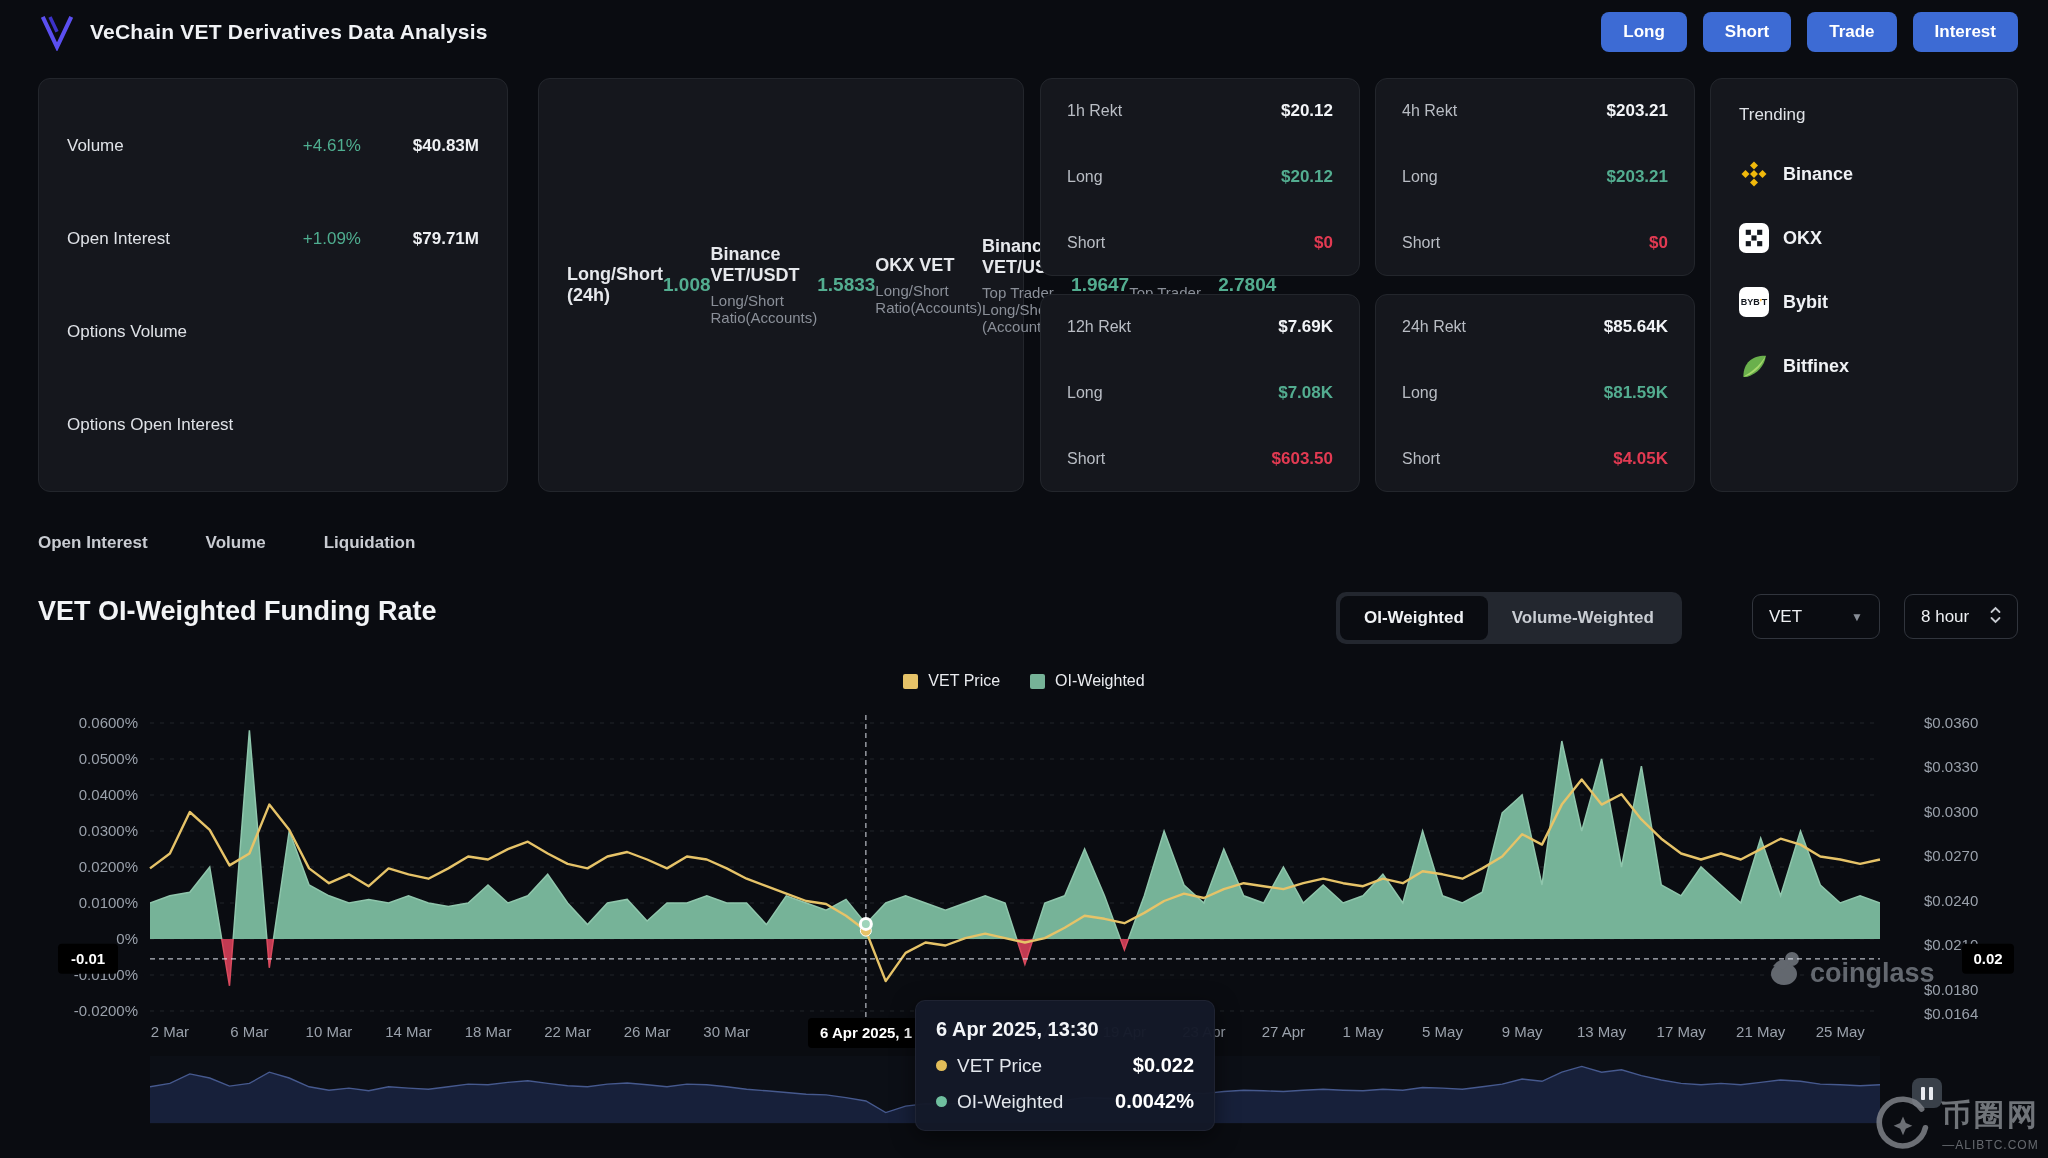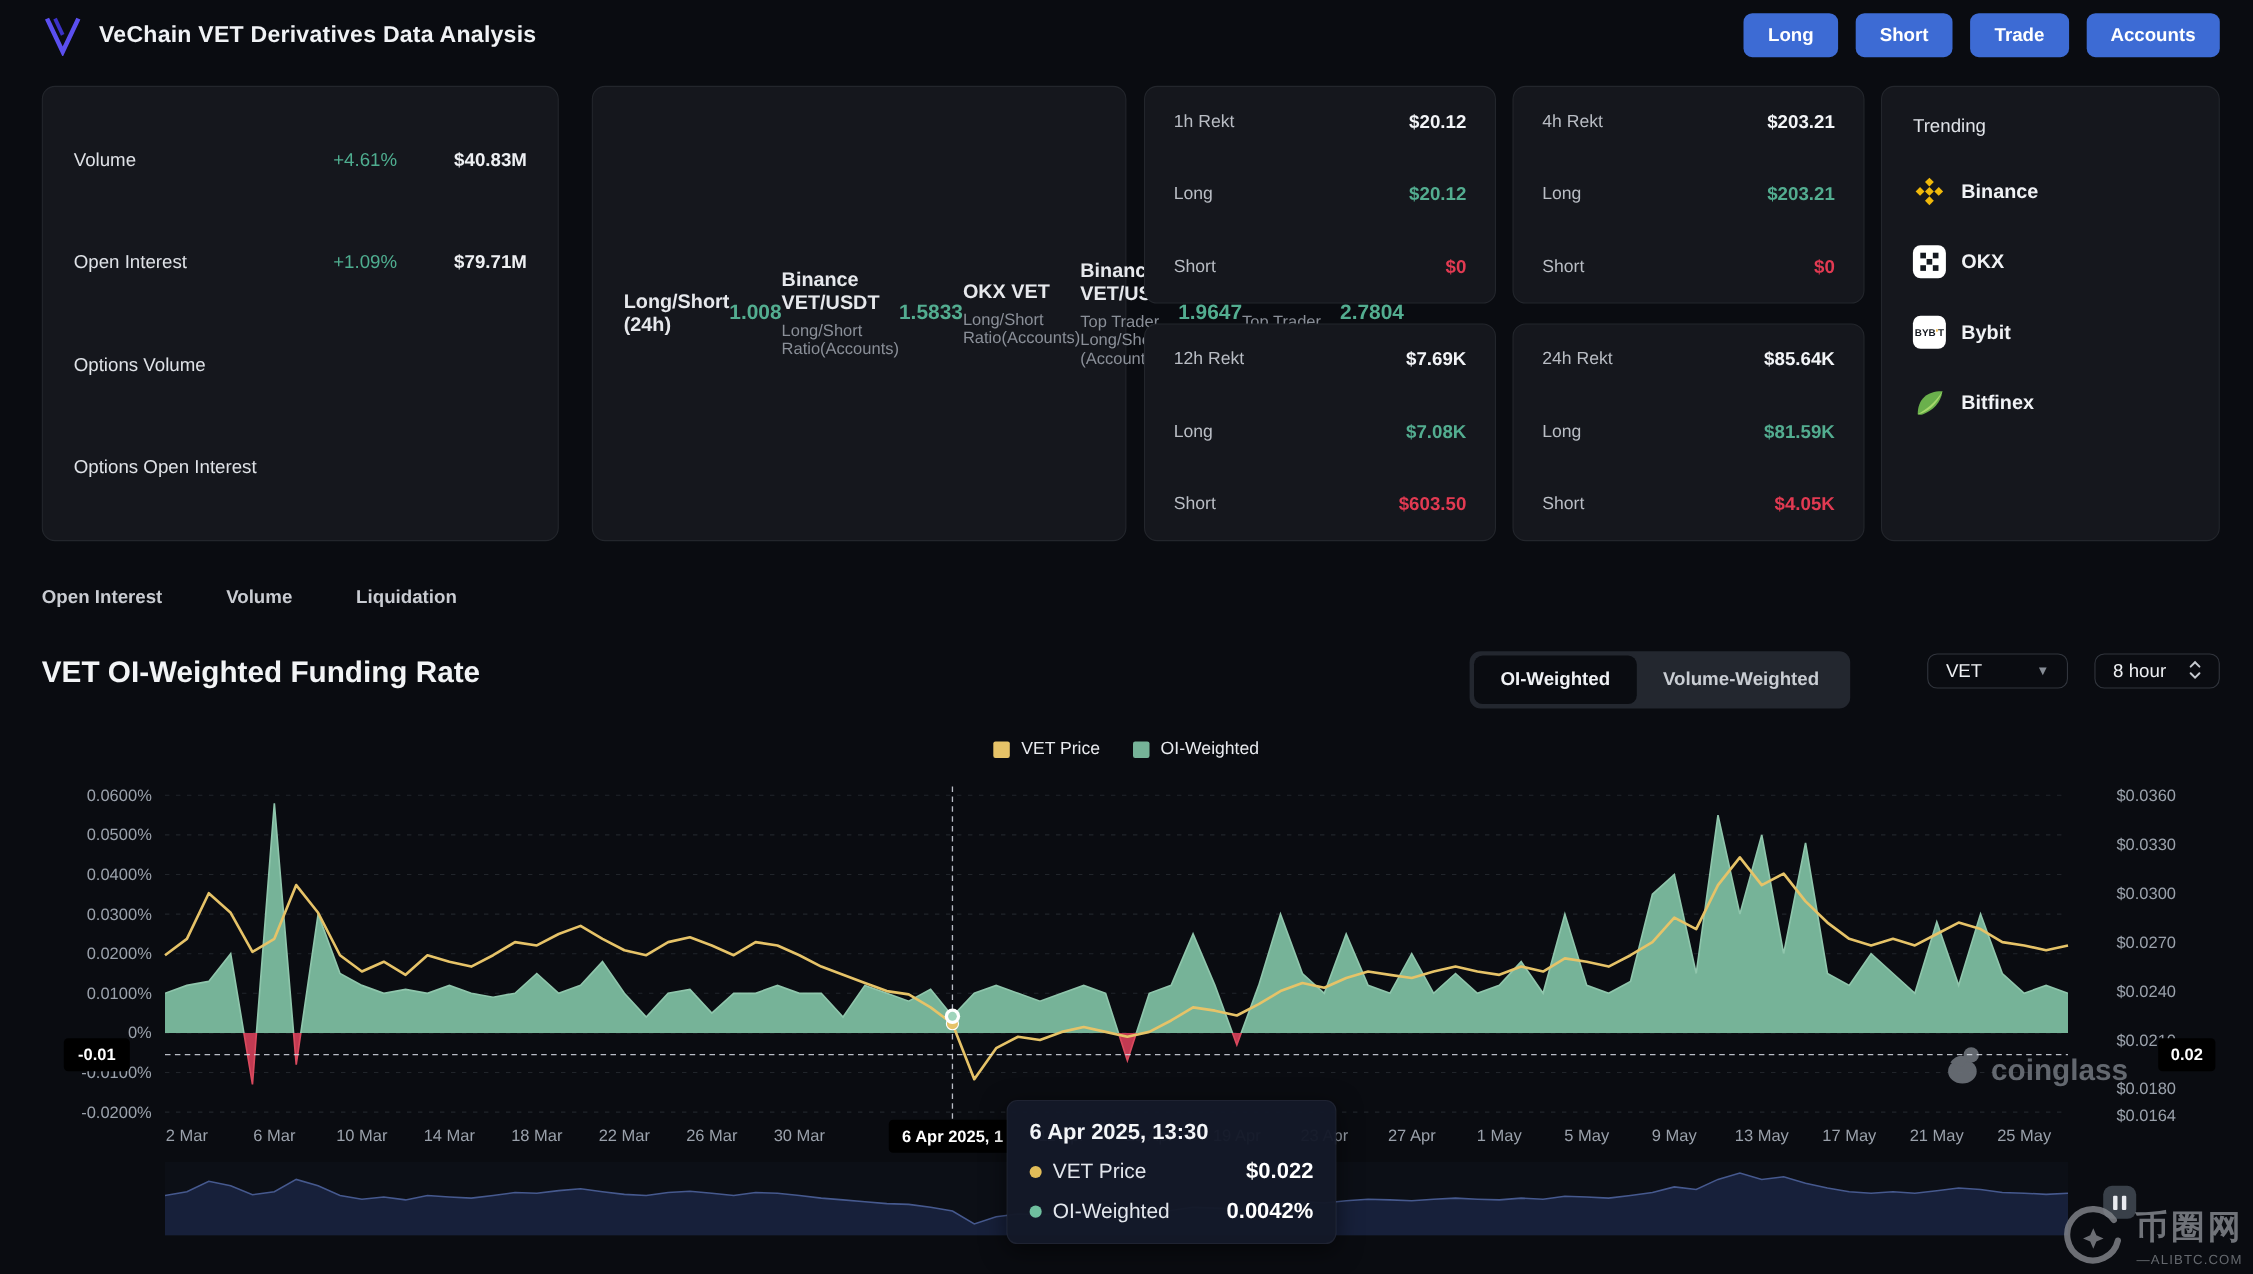--- a/index.html
+++ b/index.html
@@ -43,21 +43,21 @@
   .bybit-txt .yel{color:#f7a600;}
   
   .tabs{position:absolute;left:38px;top:518px;height:50px;display:flex;align-items:center;gap:58px;}
   .tab{font-size:17px;font-weight:600;color:#c9ccd2;cursor:pointer;white-space:nowrap;}
   .tab.active{background:#3d6bd4;color:#fff;font-weight:700;padding:12px 24px;border-radius:9px;}
   
   .sec-title{position:absolute;left:38px;top:596px;font-size:27px;font-weight:800;color:#f2f4f6;}
   .toggle{position:absolute;left:1336px;top:592px;height:52px;background:#23272f;border-radius:10px;display:flex;align-items:center;padding:4px;box-sizing:border-box;}
   .tg-seg{padding:0 24px;height:44px;line-height:44px;font-size:17px;font-weight:600;color:#c9cdd3;border-radius:8px;cursor:pointer;white-space:nowrap;}
   .tg-seg.active{background:#0a0c11;color:#f0f2f5;}
-  .select{position:absolute;top:594px;height:32px;border:1px solid #31353d;border-radius:9px;display:flex;align-items:center;padding:0 16px;box-sizing:border-box;cursor:pointer;}
+  .select{position:absolute;top:594px;height:45px;border:1px solid #31353d;border-radius:9px;display:flex;align-items:center;padding:0 16px;box-sizing:border-box;cursor:pointer;}
   .sel-pair{left:1752px;width:128px;}
   .sel-int{left:1904px;width:114px;}
   .sel-label{font-size:17px;color:#eef0f3;}
   .caret{margin-left:auto;color:#878d96;font-size:12px;}
   
   .legend{position:absolute;left:0;top:672px;width:2048px;display:flex;justify-content:center;gap:30px;z-index:2;}
   .lg-item{display:flex;align-items:center;gap:10px;cursor:pointer;}
   .lg-sq{width:15px;height:15px;border-radius:2px;}
   .lg-label{font-size:16px;color:#e9ebef;}
   #main-chart-svg{position:absolute;left:0;top:660px;z-index:1;}
@@ -92,21 +92,21 @@
     <svg width="38" height="38" viewBox="0 0 24 24">
       <path d="M3 2.5 L12 21.5 L21 2.5" fill="none" stroke="#5b4ff0" stroke-width="2.6" stroke-linejoin="miter"></path>
       <path d="M7.6 2.5 L12 11.8" fill="none" stroke="#3c32c8" stroke-width="2.2"></path>
     </svg>
   </span>
   <span class="app-title">VeChain VET Derivatives Data Analysis</span>
   <div class="hbtns">
     <button class="hbtn">Long</button>
     <button class="hbtn">Short</button>
     <button class="hbtn">Trade</button>
-    <button class="hbtn">Accounts</button>
+    <button class="hbtn">Interest</button>
   </div>
 </div>
 
 <div class="card c-overview">
   <div class="ov-row">
     <span class="ov-label">Volume</span>
     <span class="ov-change">+4.61%</span>
     <span class="ov-value">$40.83M</span>
   </div>
   <div class="ov-row">

